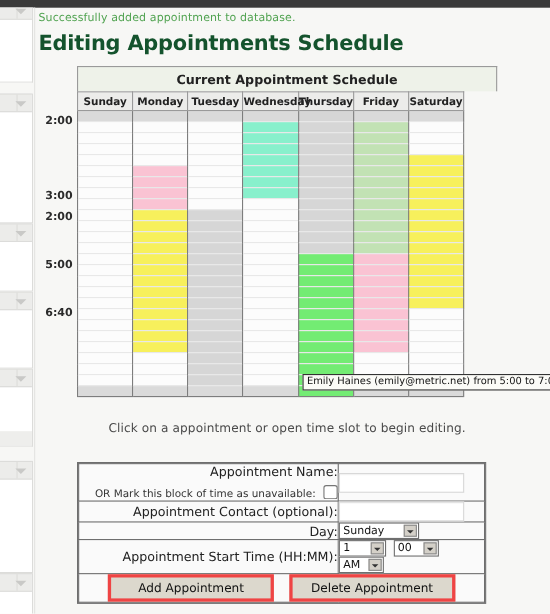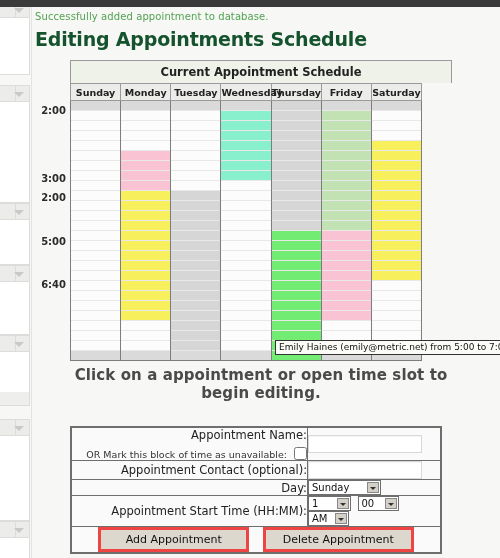--- a/index.html
+++ b/index.html
@@ -50,22 +50,22 @@
   td.free{background:#fcfcfc;}
   td.c-pink{background:#fac3d3;}
   td.c-yellow{background:#f7f05c;}
   td.c-teal{background:#88f0cc;}
   td.c-greenlt{background:#c2e2b4;}
   td.c-green{background:#73ec73;}
   td.c-gray{background:#d6d6d6;}
   .tlabel{position:absolute;font-size:10px;color:#2b2b2b;font-weight:bold;
           text-align:right;width:34px;left:-38px;}
   .sched-holder{position:relative;}
-  .hint{text-align:center;font-size:15px;color:#4a4a4a;margin-top:5px;
-        font-weight:bold;letter-spacing:.1px;}
+  .hint{text-align:center;font-size:11px;color:#4a4a4a;margin-top:22px;
+        font-weight:normal;letter-spacing:.1px;}
 
   
   .tooltip{position:absolute;background:#fbfbf7;border:1px solid #333;
            font-size:9px;color:#111;padding:1px 3px 2px;white-space:nowrap;z-index:40;}
 
   
   .formwrap{margin:24px 0 0 39px;width:370px;border:1px solid #6e6e6e;background:#fafafa;}
   table.fform{border-collapse:collapse;width:100%;table-layout:fixed;}
   table.fform td{border:1px solid #6e6e6e;padding:0;vertical-align:middle;}
   td.lbl{width:235px;text-align:right;padding:9px 10px 9px 6px;font-size:11.5px;color:#222;}

